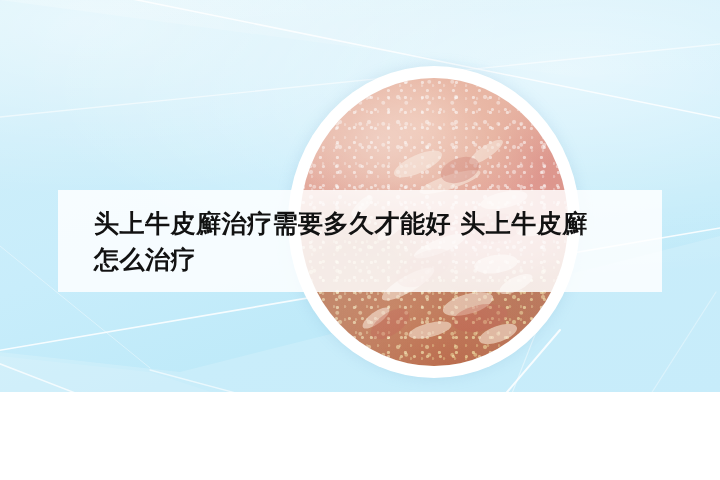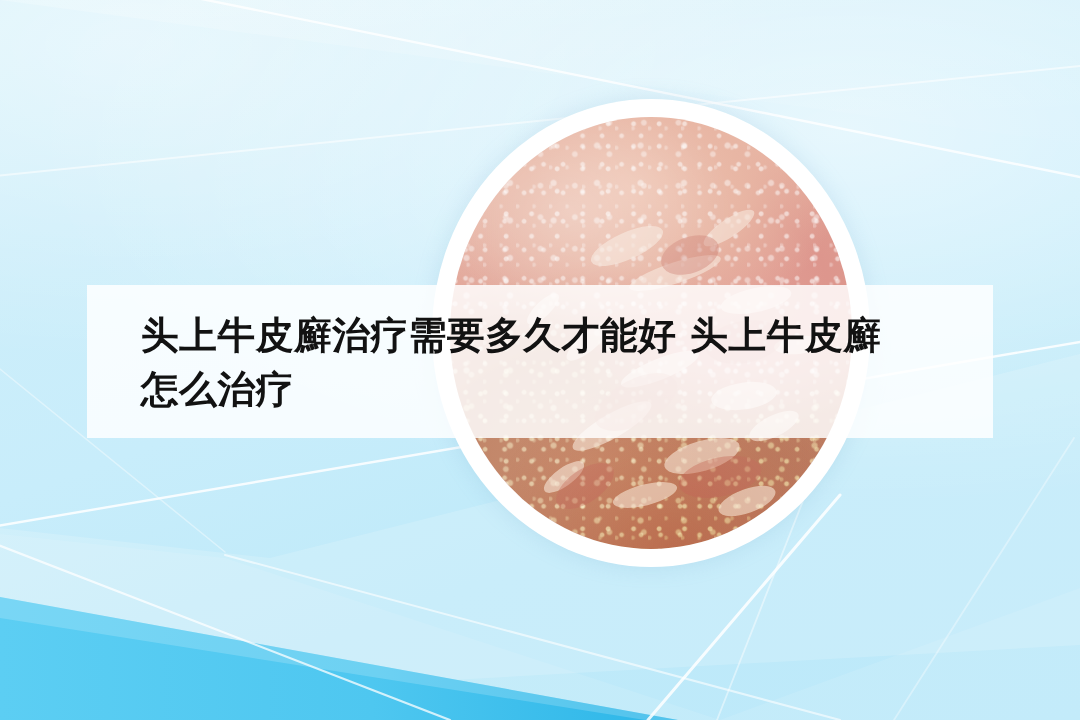--- a/index.html
+++ b/index.html
@@ -3,21 +3,21 @@
 <meta charset="utf-8">
 <style>
   html, body {
     margin: 0;
     padding: 0;
     background: #ffffff;
   }
   #stage {
     position: relative;
     width: 720px;
-    height: 480px;
+    height: 392px;
     overflow: hidden;
     font-family: "Liberation Sans", "DejaVu Sans", sans-serif;
     background: #ddf4fb;
   }
 
   
   .bg-base {
     position: absolute;
     inset: 0;
     background: linear-gradient(160deg,

